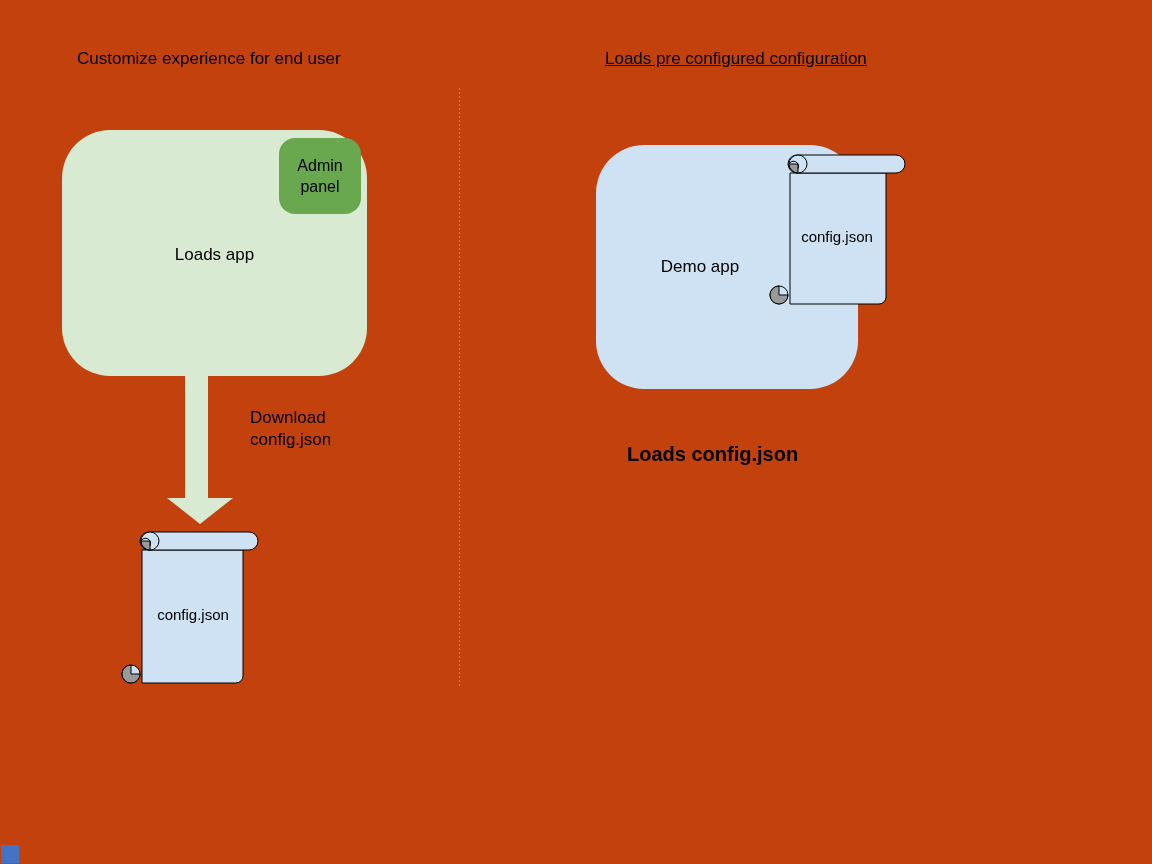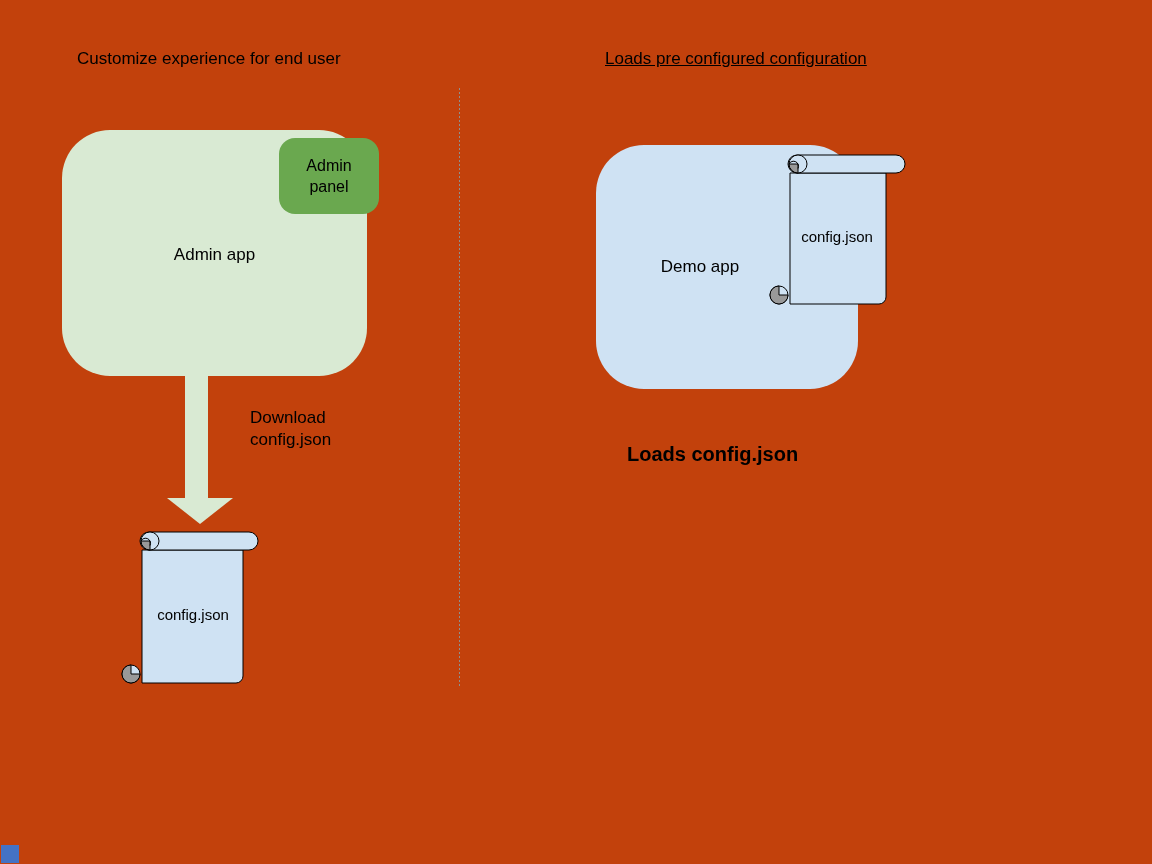--- a/index.html
+++ b/index.html
@@ -6,21 +6,21 @@
   .canvas{
     position:relative;width:1152px;height:864px;overflow:hidden;
     font-family:"Liberation Sans", sans-serif;color:#000;background:#c2410c;
   }
   .abs{position:absolute;}
   .title{font-size:17px;line-height:21px;color:#000;white-space:nowrap;}
   .app-box{position:absolute;border-radius:48px;}
   .admin-app-box{left:62px;top:130px;width:305px;height:246px;background:#d9ead3;}
   .demo-app-box{left:596px;top:145px;width:262px;height:244px;background:#cfe2f3;}
   .admin-panel{
-    position:absolute;left:217px;top:8px;width:100px;height:76px;
+    position:absolute;left:217px;top:8px;width:82px;height:76px;
     background:#6aa84f;border-radius:16px;
     display:flex;align-items:center;justify-content:center;
     font-size:16px;line-height:21px;text-align:center;white-space:pre-line;color:#000;
   }
   .box-label{position:absolute;font-size:17px;line-height:20px;color:#000;}
   .admin-app-label{left:0;right:0;top:115px;text-align:center;}
   .demo-app-label{left:0;top:112px;width:208px;text-align:center;}
   .download-label{left:250px;top:407px;font-size:17px;line-height:22px;white-space:pre-line;}
   .loads-caption{left:627px;top:443px;font-size:20px;line-height:22px;white-space:nowrap;font-weight:bold;}
   .divider{
@@ -36,21 +36,21 @@
 
 <div class="canvas">
 
   <div class="abs title" style="left:77px;top:48px;">Customize experience for end user</div>
 
   <div class="app-box admin-app-box">
     <div class="admin-panel">
       <span>Admin
 panel</span>
     </div>
-    <div class="box-label admin-app-label">Admin app</div>
+    <div class="box-label admin-app-label">Loads app</div>
   </div>
 
   <svg class="abs" style="left:165px;top:376px;" width="70" height="150" viewBox="0 0 70 150" aria-hidden="true">
     <rect x="20" y="0" width="23" height="124" fill="#d9ead3"></rect>
     <polygon points="2,122 68,122 35,148" fill="#d9ead3"></polygon>
   </svg>
 
   <div class="abs download-label">Download
 config.json</div>
 

